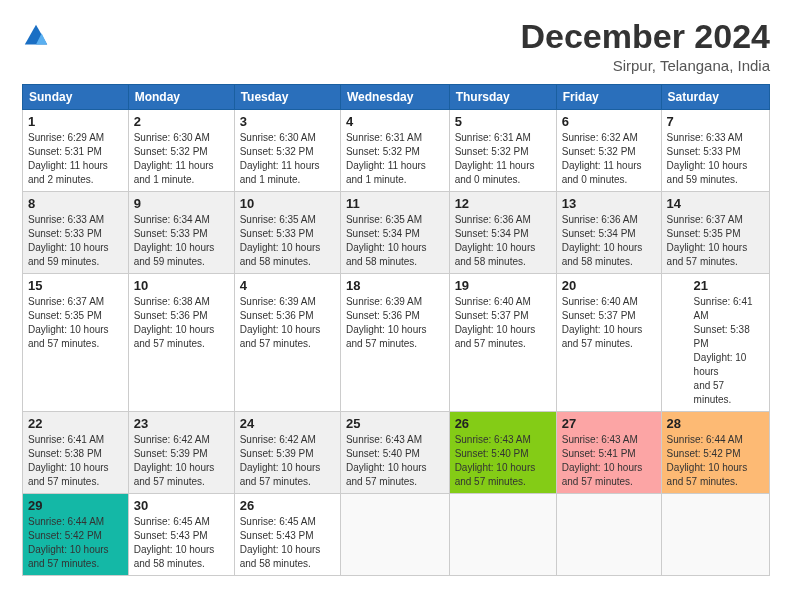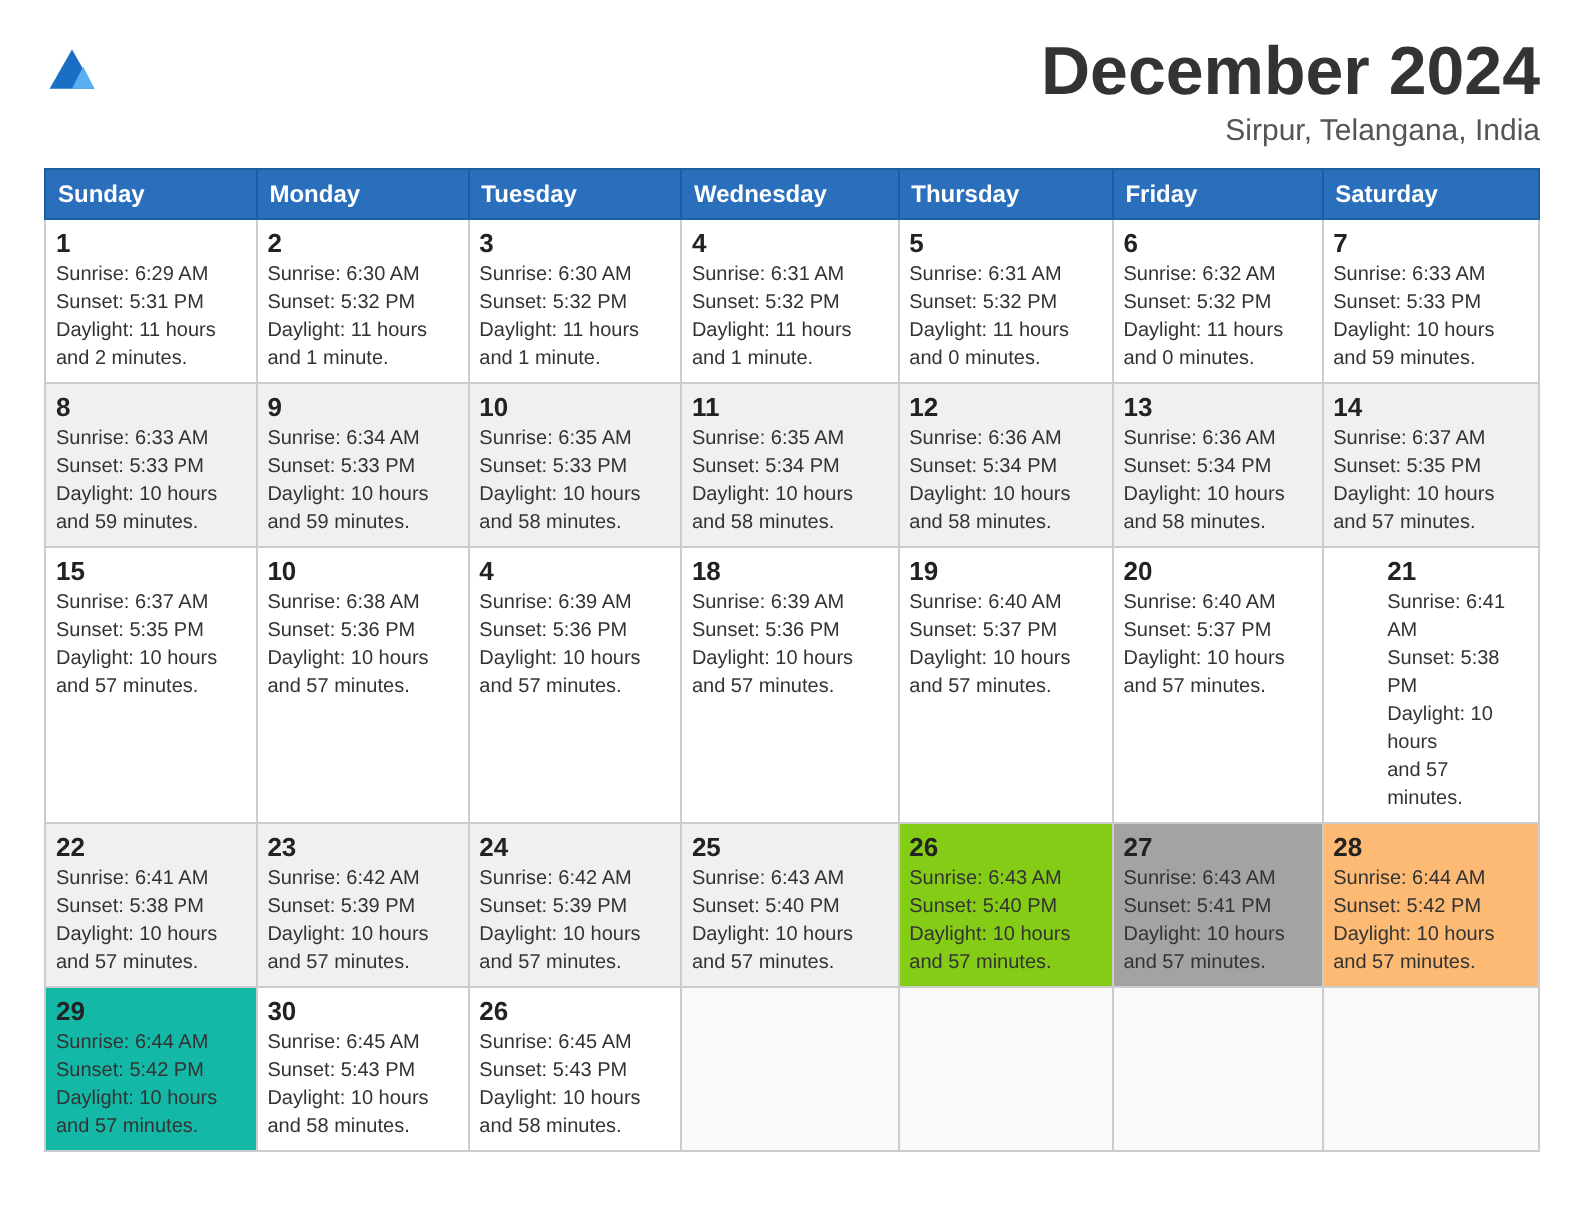--- a/index.html
+++ b/index.html
@@ -238,21 +238,21 @@
             <div class="day-info">Sunrise: 6:42 AM<br>Sunset: 5:39 PM<br>Daylight: 10 hours<br>and 57 minutes.</div>
           </td>
           <td style="background: rgb(240, 240, 240);">
             <span class="day-num">25</span>
             <div class="day-info">Sunrise: 6:43 AM<br>Sunset: 5:40 PM<br>Daylight: 10 hours<br>and 57 minutes.</div>
           </td>
           <td style="background: #84cc16;">
             <span class="day-num">26</span>
             <div class="day-info">Sunrise: 6:43 AM<br>Sunset: 5:40 PM<br>Daylight: 10 hours<br>and 57 minutes.</div>
           </td>
-          <td style="background: #a3a3a3;">
+          <td style="background: #fca5a5;">
             <span class="day-num">27</span>
             <div class="day-info">Sunrise: 6:43 AM<br>Sunset: 5:41 PM<br>Daylight: 10 hours<br>and 57 minutes.</div>
           </td>
           <td style="background: #fdba74;">
             <span class="day-num">28</span>
             <div class="day-info">Sunrise: 6:44 AM<br>Sunset: 5:42 PM<br>Daylight: 10 hours<br>and 57 minutes.</div>
           </td>
         </tr>
         <tr class="week-row">
           <td style="background: #14b8a6;">

